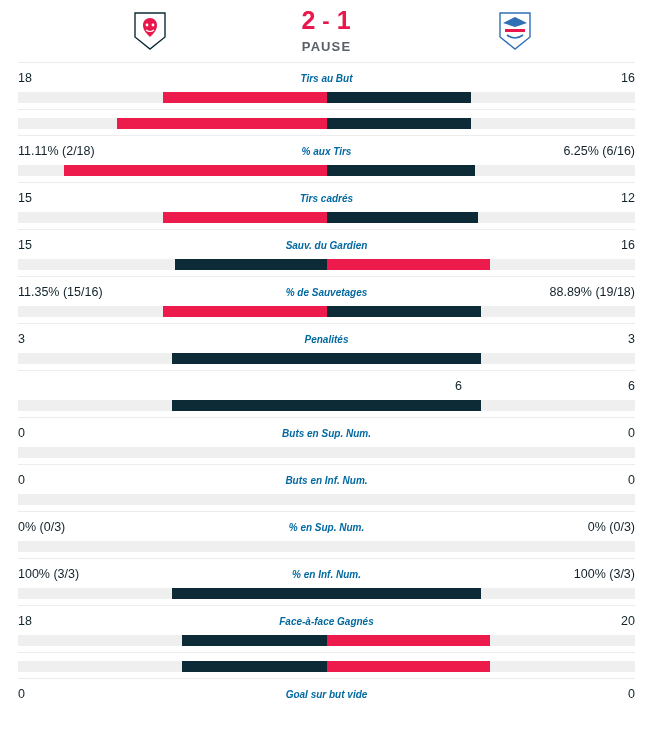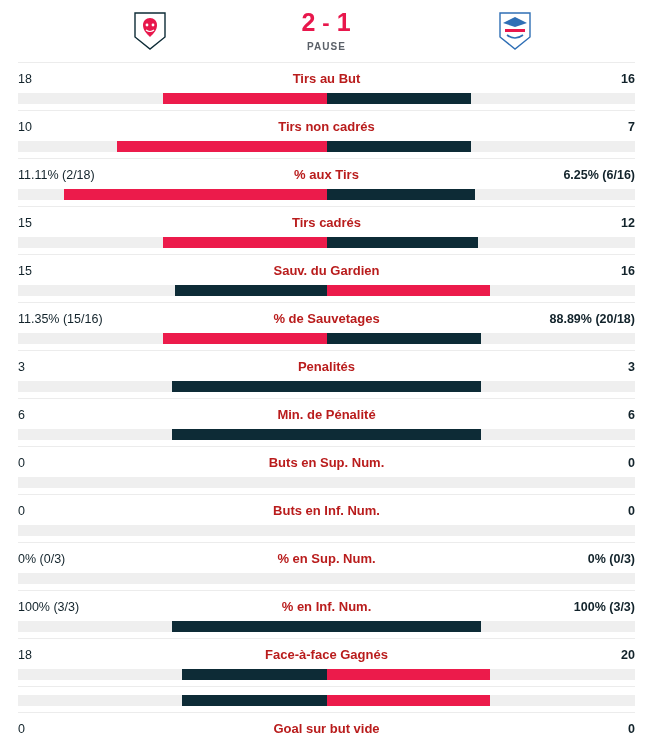--- a/index.html
+++ b/index.html
@@ -54,21 +54,21 @@
     gap: 6px;
     font-size: 25px;
     font-weight: bold;
     color: #e8174c;
     letter-spacing: 1px;
     line-height: 1;
   }
   .score-sep { font-size: 22px; font-weight: bold; color: #e8174c; }
   .score-status {
     margin-top: 6px;
-    font-size: 10px;
+    font-size: 13px;
     font-weight: bold;
     letter-spacing: 1.1px;
     color: #5a6068;
   }
 
   
   .stats {
     padding: 0 18px;
   }
   .stat-row {
@@ -79,27 +79,28 @@
   .stat-row:first-child { border-top: 1px solid #ececec; }
   .stat-top {
     display: flex;
     align-items: center;
     justify-content: flex-end;
     font-size: 12.5px;
     color: #0d2b36;
     margin-bottom: 7px;
   }
   .stat-val { min-width: 90px; font-weight: normal; color: #12232b; }
-  .stat-val.right { text-align: right; font-weight: bold; }
+  .stat-val.right { text-align: right; }
   .stat-label {
     flex: 1;
     text-align: center;
     font-weight: bold;
-    font-size: 13px;
-    color: #b91c1c;
+    font-size: 10px;
+    color: #0369a1;
+    font-style: italic;
   }
   .bar-track {
     position: relative;
     height: 11px;
     background: #efefef;
     display: flex;
     overflow: hidden;
   }
   .bar-half {
     height: 11px;
@@ -163,25 +164,20 @@
         <div class="bar-track">
           <div class="bar-half left">
             <div class="bar-fill c-red" style="width:53%"></div>
           </div>
           <div class="bar-half right">
             <div class="bar-fill c-dark" style="width:47%"></div>
           </div>
         </div>
       </div>
       <div class="stat-row">
-        <div class="stat-top">
-          <span class="stat-val">10</span>
-          <span class="stat-label">Tirs non cadrés</span>
-          <span class="stat-val right">7</span>
-        </div>
         <div class="bar-track">
           <div class="bar-half left">
             <div class="bar-fill c-red" style="width:68%"></div>
           </div>
           <div class="bar-half right">
             <div class="bar-fill c-dark" style="width:47%"></div>
           </div>
         </div>
       </div>
       <div class="stat-row">
@@ -226,21 +222,21 @@
           </div>
           <div class="bar-half right">
             <div class="bar-fill c-red" style="width:53%"></div>
           </div>
         </div>
       </div>
       <div class="stat-row">
         <div class="stat-top">
           <span class="stat-val">11.35% (15/16)</span>
           <span class="stat-label">% de Sauvetages</span>
-          <span class="stat-val right">88.89% (20/18)</span>
+          <span class="stat-val right">88.89% (19/18)</span>
         </div>
         <div class="bar-track">
           <div class="bar-half left">
             <div class="bar-fill c-red" style="width:53%"></div>
           </div>
           <div class="bar-half right">
             <div class="bar-fill c-dark" style="width:50%"></div>
           </div>
         </div>
       </div>
@@ -255,21 +251,20 @@
             <div class="bar-fill c-dark" style="width:50%"></div>
           </div>
           <div class="bar-half right">
             <div class="bar-fill c-dark" style="width:50%"></div>
           </div>
         </div>
       </div>
       <div class="stat-row">
         <div class="stat-top">
           <span class="stat-val">6</span>
-          <span class="stat-label">Min. de Pénalité</span>
           <span class="stat-val right">6</span>
         </div>
         <div class="bar-track">
           <div class="bar-half left">
             <div class="bar-fill c-dark" style="width:50%"></div>
           </div>
           <div class="bar-half right">
             <div class="bar-fill c-dark" style="width:50%"></div>
           </div>
         </div>

